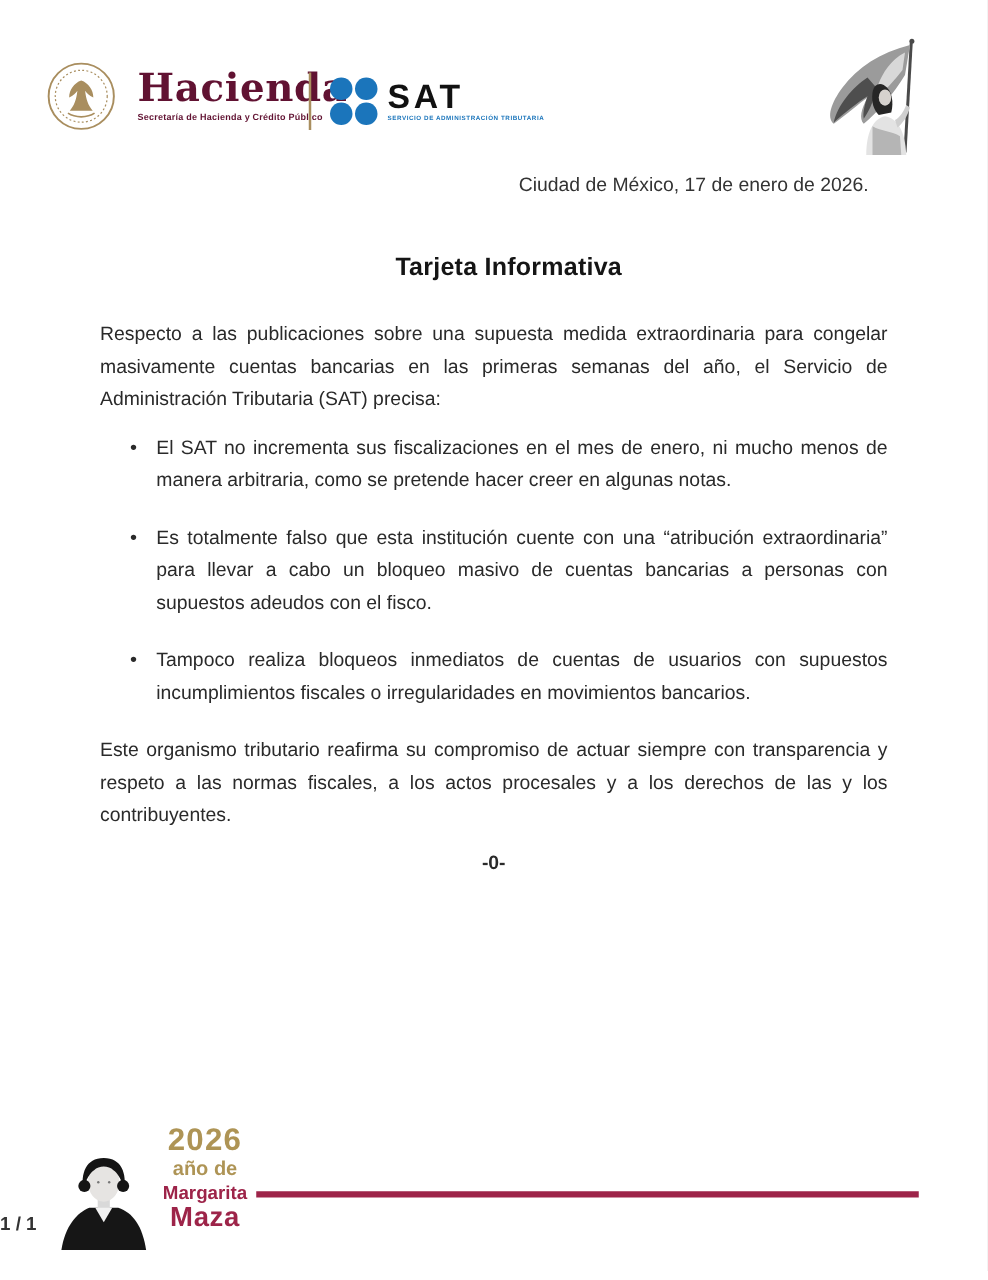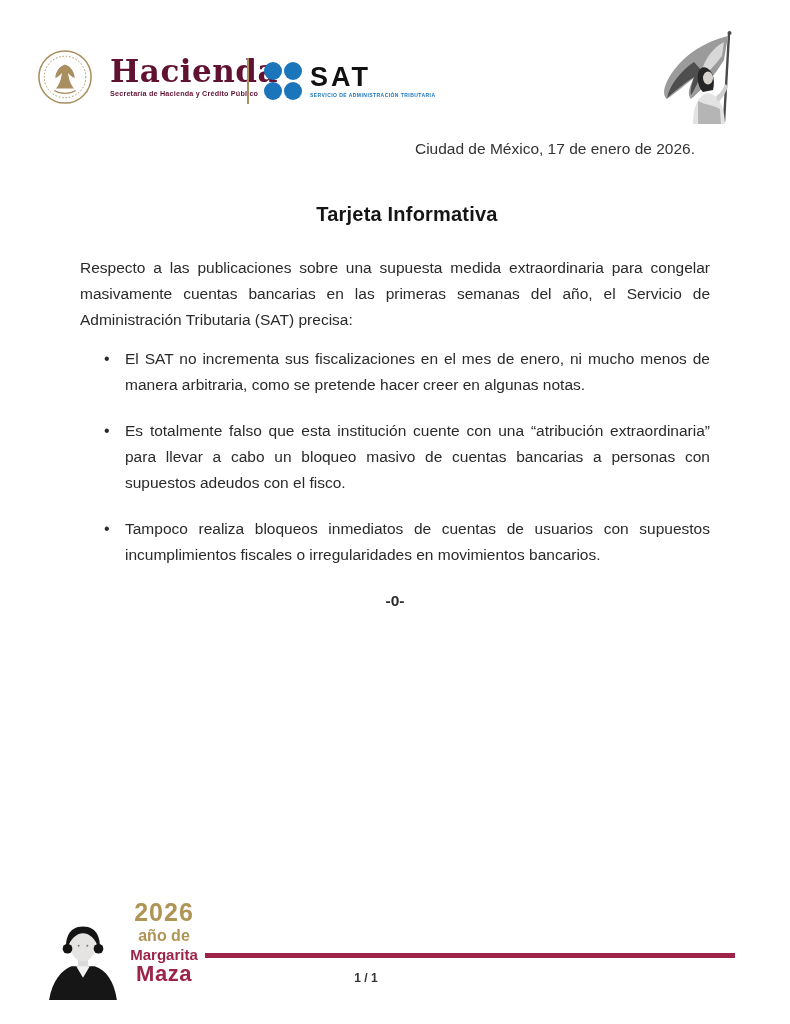--- a/index.html
+++ b/index.html
@@ -40,21 +40,21 @@
   .closing { margin-top:8px; }
   .end-mark { margin-top:12px; text-align:center; font-weight:bold; font-size:15.5px; }
   
   .maza-portrait { position:absolute; top:910px; left:44px; width:78px; height:92px; }
   .maza-block { position:absolute; top:900px; left:118px; width:92px; text-align:center; line-height:1; }
   .maza-year { font-size:25px; font-weight:bold; color:var(--gold_text); letter-spacing:1px; }
   .maza-caption { font-size:16px; font-weight:bold; color:var(--gold_text); margin-top:3px; }
   .maza-first { font-size:15px; font-weight:bold; color:var(--accent_line); margin-top:3px; }
   .maza-last { font-size:22px; font-weight:bold; color:var(--accent_line); margin-top:1px; letter-spacing:0.5px; }
   .footer-rule { position:absolute; top:953px; left:205px; width:530px; height:5px; background:var(--accent_line); }
-  .page-number { position:absolute; top:971px; left:0; width:732px; text-align:center; font-size:12px; font-weight:bold; color:#333; }
+  .page-number { position:absolute; top:971px; left:0; width:732px; font-size:15px; font-weight:bold; color:#333; }
 </style>
 </head>
 <body>
 
 <div class="page">
 
   <div class="header-left">
     <svg class="seal" viewBox="0 0 60 60">
       <circle cx="30" cy="30" r="27" fill="none" stroke="currentColor" stroke-width="1.6"></circle>
       <circle cx="30" cy="30" r="21.5" fill="none" stroke="currentColor" stroke-width="1" stroke-dasharray="1.6 1.9"></circle>
@@ -99,20 +99,21 @@
 
   <div class="doc-title">Tarjeta Informativa</div>
 
   <div class="body-text">
     <p class="intro">Respecto a las publicaciones sobre una supuesta medida extraordinaria para congelar masivamente cuentas bancarias en las primeras semanas del año, el Servicio de Administración Tributaria (SAT) precisa:</p>
     <ul class="points">
       <li>El SAT no incrementa sus fiscalizaciones en el mes de enero, ni mucho menos de manera arbitraria, como se pretende hacer creer en algunas notas.</li>
       <li>Es totalmente falso que esta institución cuente con una “atribución extraordinaria” para llevar a cabo un bloqueo masivo de cuentas bancarias a personas con supuestos adeudos con el fisco.</li>
       <li>Tampoco realiza bloqueos inmediatos de cuentas de usuarios con supuestos incumplimientos fiscales o irregularidades en movimientos bancarios.</li>
     </ul>
+    <p class="closing">Este organismo tributario reafirma su compromiso de actuar siempre con transparencia y respeto a las normas fiscales, a los actos procesales y a los derechos de las y los contribuyentes.</p>
     <div class="end-mark">-0-</div>
   </div>
 
   <svg class="maza-portrait" viewBox="0 0 80 95">
     <path d="M5 93 C8 73 18 62 28 58 L52 58 C64 62 72 73 75 93 Z" fill="#161616"></path>
     <rect x="35" y="48" width="10" height="13" fill="#d9d9d9"></rect>
     <ellipse cx="40" cy="37" rx="13" ry="16" fill="#e6e4e2"></ellipse>
     <path d="M40 17 C25 17 21 30 23 44 C25 34 29 29 32 27 C36 23 44 23 48 27 C51 29 55 34 57 44 C59 30 55 17 40 17 Z" fill="#141414"></path>
     <circle cx="24" cy="40" r="5" fill="#141414"></circle>
     <circle cx="56" cy="40" r="5" fill="#141414"></circle>

